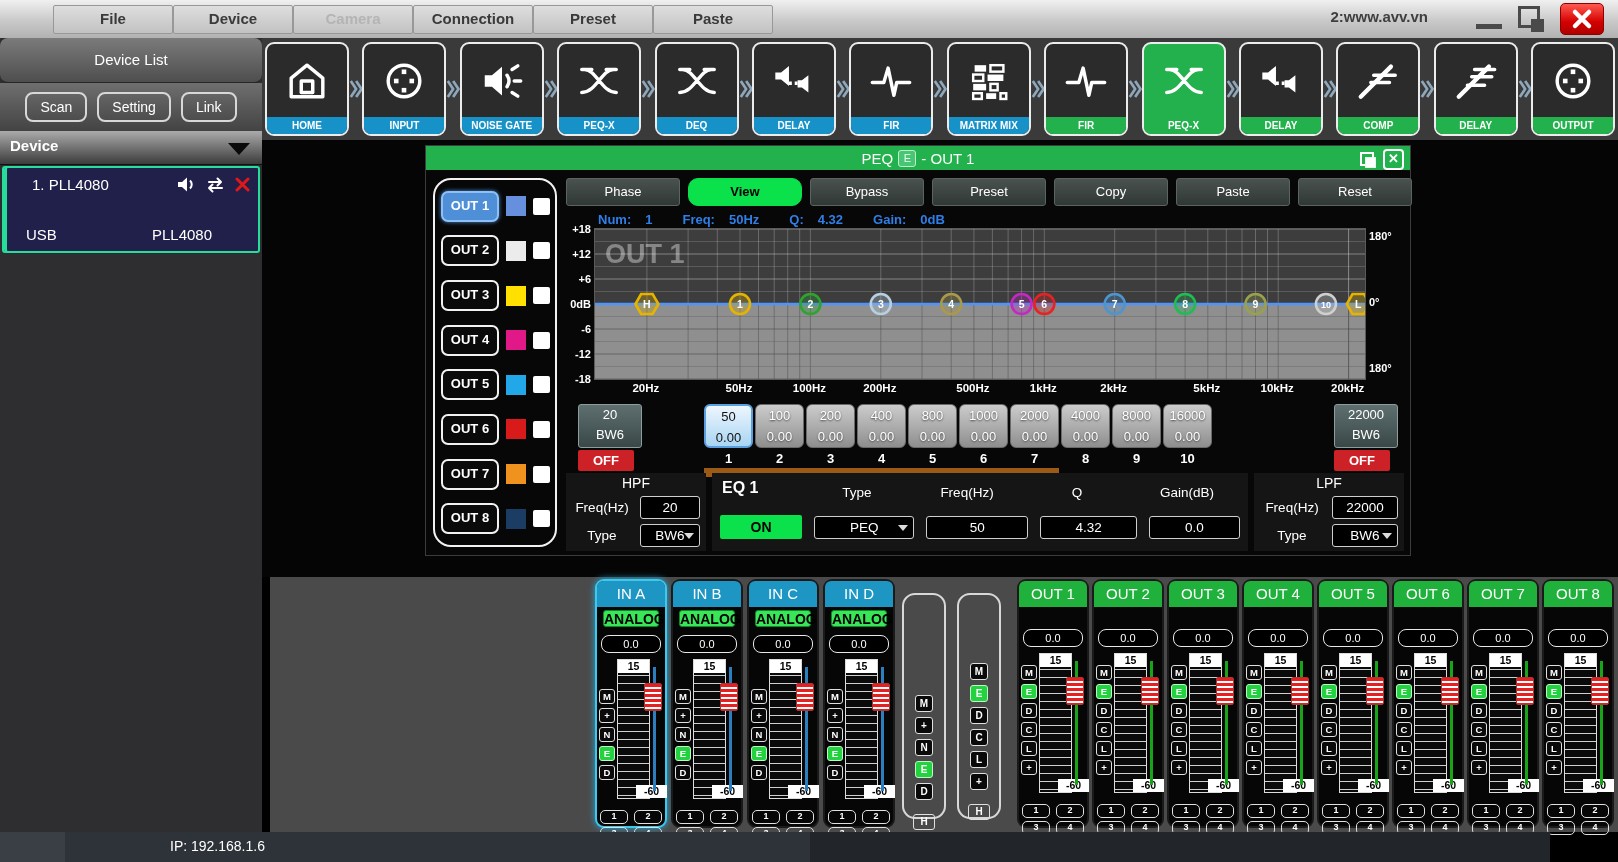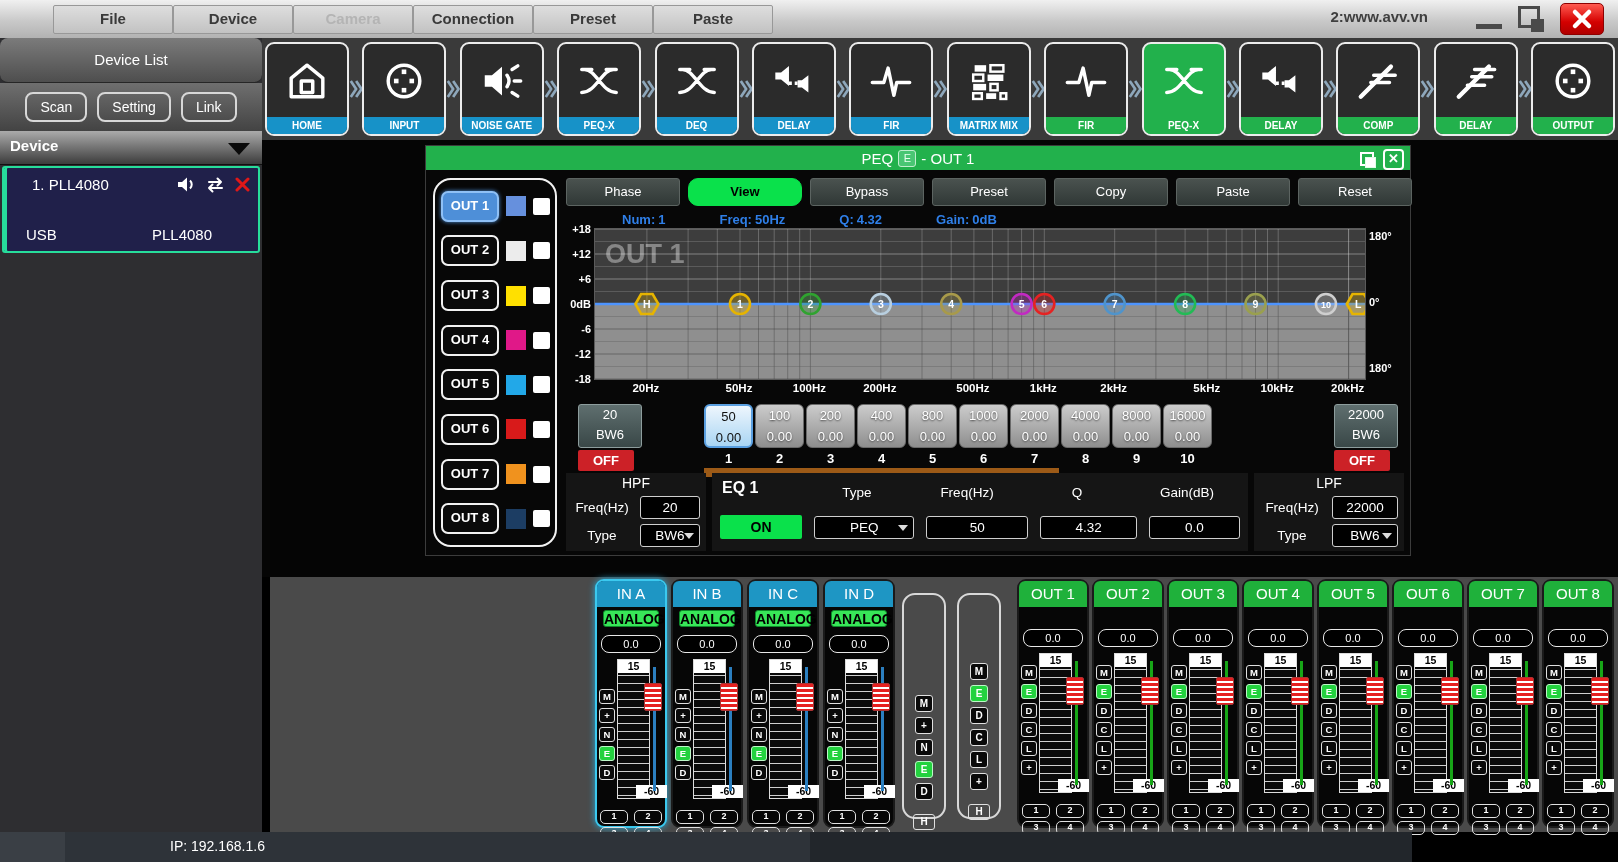--- a/index.html
+++ b/index.html
@@ -67,21 +67,21 @@
   .out-btn{width:54px;height:27px;line-height:25px;text-align:center;border:2px solid #f2f2f2;border-radius:7px;
     color:#fff;font-size:13px;font-weight:bold;background:#0a0a0a;flex:none;}
   .out-btn.sel{background:#4e8fd8;border-color:#8fc0f5;box-shadow:0 0 4px #4e8fd8;}
   .swatch{width:20px;height:20px;flex:none;}
   .chk{width:17px;height:17px;background:#fff;border-radius:2px;flex:none;}
   .tabs{position:absolute;left:140px;top:32px;display:flex;gap:8px;}
   .tab{width:112px;height:26px;line-height:26px;text-align:center;color:#fff;font-size:13px;
     background:linear-gradient(#4a524f,#303836);border:1px solid #5c6461;border-radius:3px;}
   .tab.active{background:#0ae14b;color:#000;border-color:#0ae14b;font-weight:bold;border-radius:10px;}
   .info-row{position:absolute;left:172px;top:66px;display:flex;color:#2f7fe8;font-size:13px;font-weight:bold;}
-  .info-item{margin-right:30px;display:flex;gap:3px;margin-left:24px;}
+  .info-item{margin-right:30px;display:flex;gap:14px;}
   .plot-wrap{position:absolute;left:136px;top:82px;width:846px;height:172px;display:flex;}
   .ylab{position:relative;width:32px;flex:none;}
   .ylab span{position:absolute;right:3px;transform:translateY(-50%);color:#fff;font-size:11px;font-weight:bold;}
   .plot-col{position:relative;width:770px;flex:none;}
   .plot-svg{display:block;border:1px solid #5a5a5a;}
   .xlab{position:relative;height:18px;}
   .xlab span{position:absolute;top:2px;transform:translateX(-50%);color:#fff;font-size:11.5px;font-weight:bold;}
   .ydeg{position:relative;width:40px;flex:none;}
   .ydeg span{position:absolute;left:5px;color:#fff;font-size:11px;font-weight:bold;}
   .mini-box{position:absolute;width:62px;height:42px;background:linear-gradient(#5f6f6f,#394747);
@@ -142,21 +142,21 @@
     background:repeating-linear-gradient(to bottom,#e62020 0 3px,#fff 3px 5px);}
   .route{display:grid;grid-template-columns:28px 28px;gap:3px 6px;justify-content:center;margin-top:5px;}
   .rbtn{height:12px;line-height:11px;text-align:center;border:1px solid #e0e0e0;border-radius:5px;color:#fff;
     font-size:9px;font-weight:bold;}
   .link-strip{position:absolute;top:16px;width:44px;height:226px;border:2px solid #d8d8d8;border-radius:13px;
     box-sizing:border-box;display:flex;flex-direction:column;align-items:center;}
   .link-strip .sbtn{width:18px;height:17px;line-height:16px;font-size:10px;}
   .hbtn{width:20px;height:15px;line-height:14px;text-align:center;border:1px solid #e0e0e0;border-radius:3px;
     color:#fff;font-size:10px;font-weight:bold;margin-top:14px;}
   
-  .statusbar{position:absolute;left:0;top:832px;width:1412px;height:30px;background:#22262b;}
+  .statusbar{position:absolute;left:0;top:832px;width:1550px;height:30px;background:#22262b;}
   .statusbar .seg1{position:absolute;left:0;top:0;width:65px;height:30px;background:#3a3f45;}
   .statusbar .seg2{position:absolute;left:65px;top:0;width:745px;height:30px;background:#2e3339;}
   .ip-text{position:absolute;left:170px;top:6px;color:#fff;font-size:14px;}
   .content-bg{position:absolute;left:262px;top:140px;width:1356px;height:437px;background:#050505;}
   svg .s{fill:none;stroke:#fff;stroke-width:2.4;stroke-linecap:round;stroke-linejoin:round;}
 </style>
 </head>
 <body>
 
 <div id="root">

